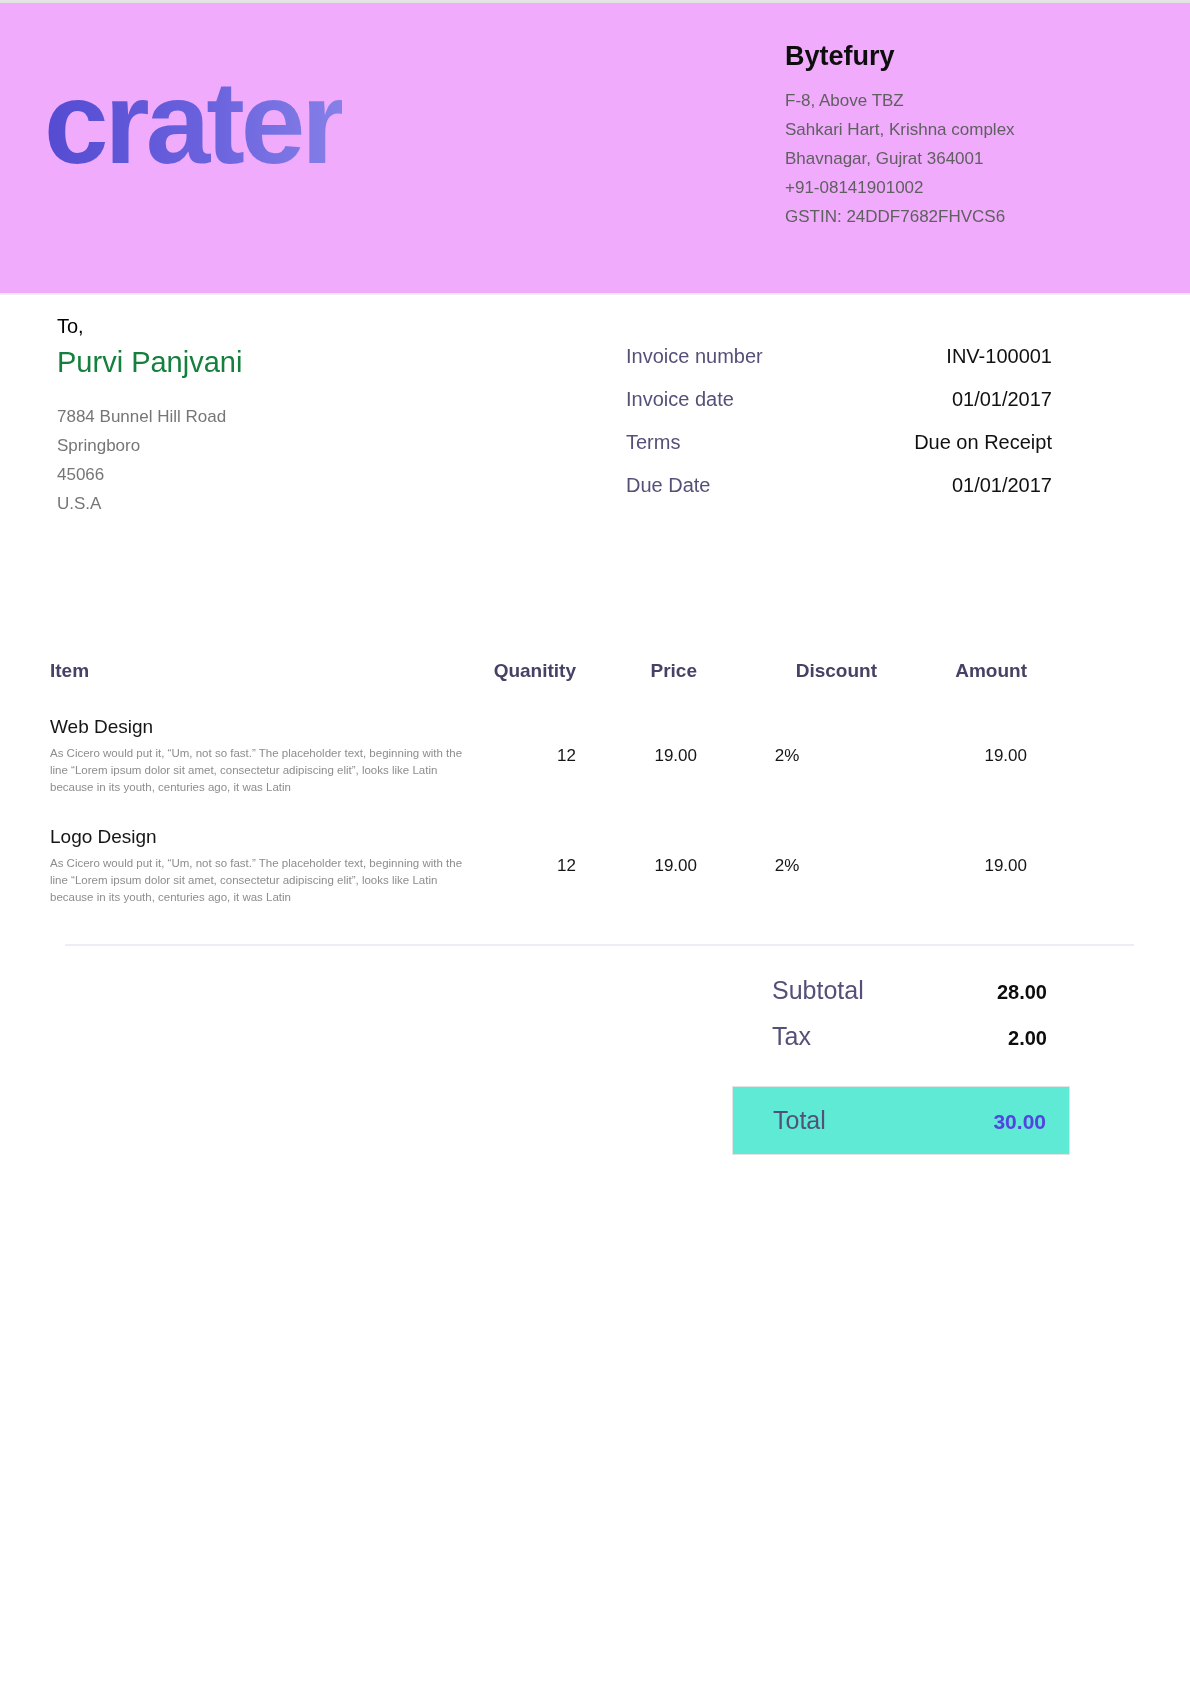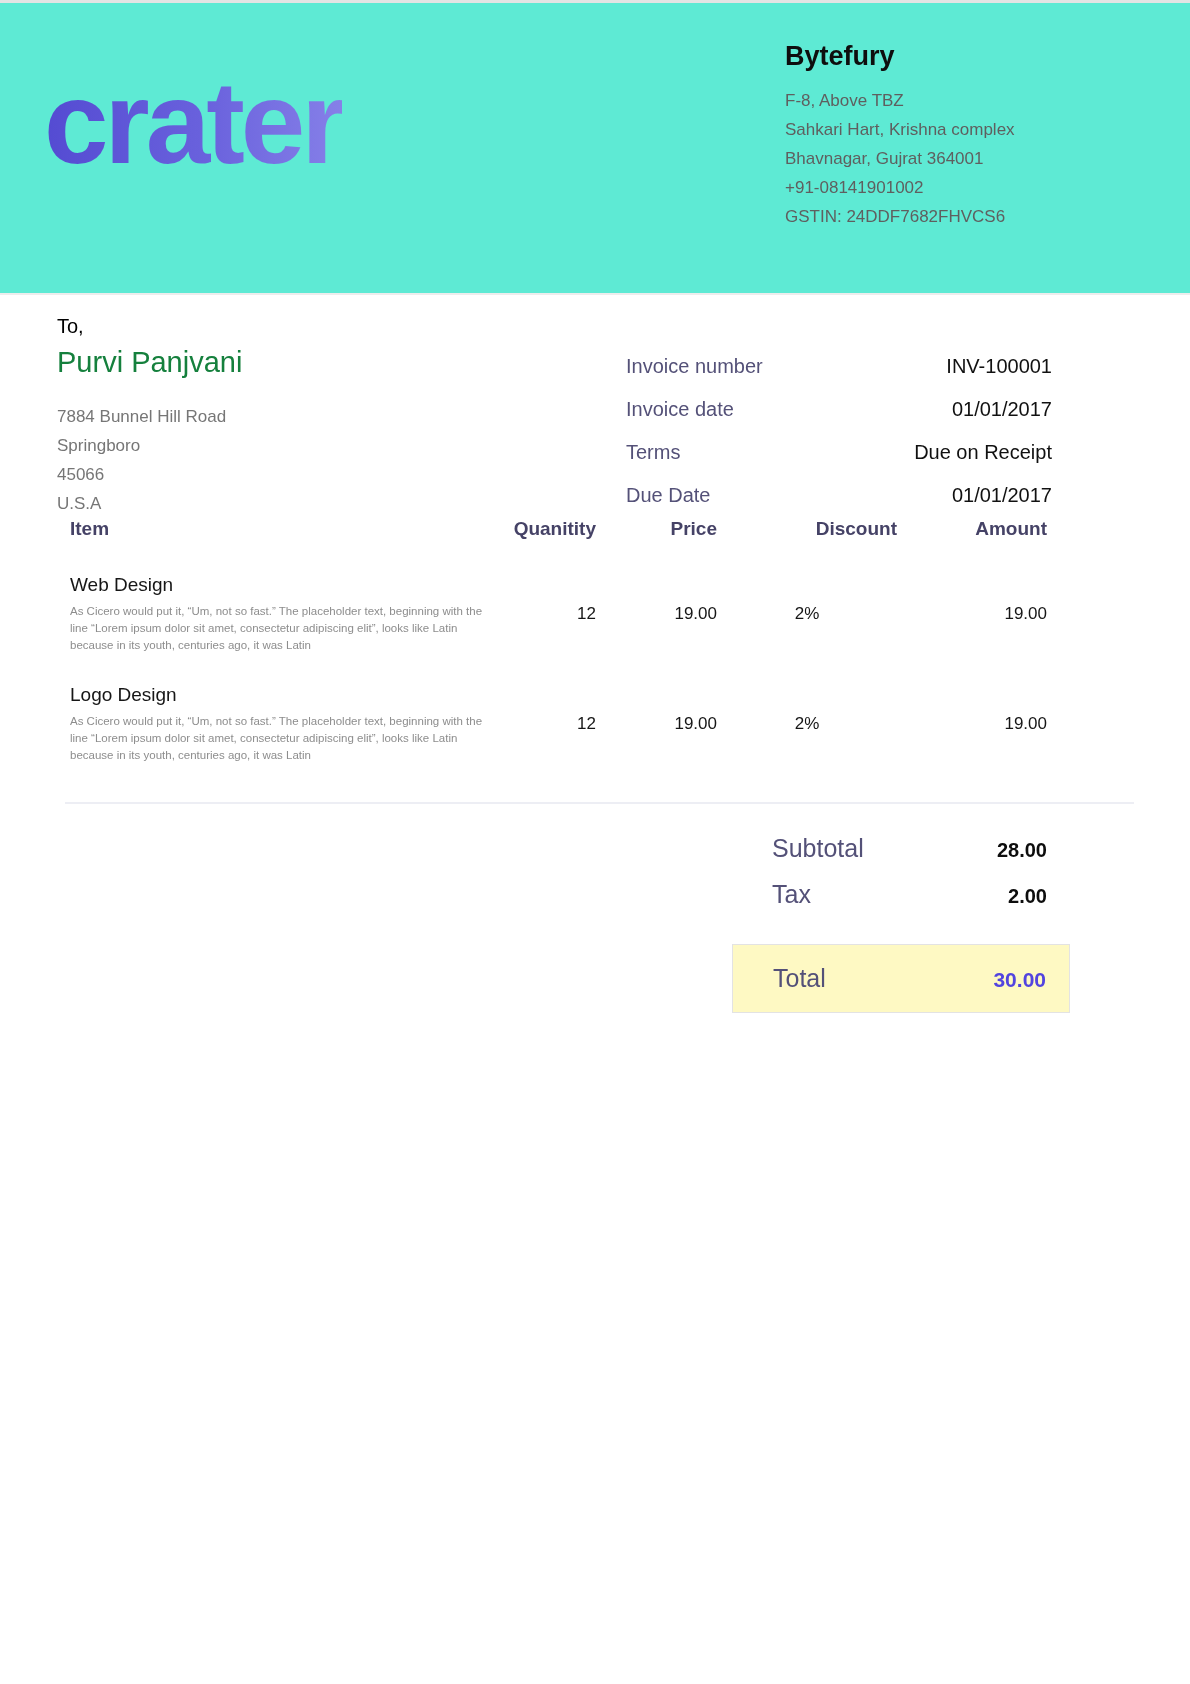--- a/index.html
+++ b/index.html
@@ -16,21 +16,21 @@
   }
   .top-strip {
     height: 3px;
     background: #e4e4e4;
   }
   
   .header {
     position: relative;
     height: 292px;
     border-bottom: 2px solid #ededed;
-    background: #5eead4;
+    background: #f0abfc;
   }
   .logo {
     position: absolute;
     left: 44px;
     top: 62px;
     font-size: 116px;
     font-weight: bold;
     letter-spacing: -4px;
     line-height: 1;
     background: linear-gradient(90deg, #544bd2 0%, #6a62dd 55%, #8680e8 100%);
@@ -64,28 +64,29 @@
   .bill-to-intro { font-size: 20px; color: #000000; }
   .bill-to-name { font-size: 29px; color: #15803d; margin: 8px 0 23px; }
   .bill-to-line { font-size: 17px; line-height: 29px; color: #767676; }
   .meta {
     width: 426px;
     margin-top: 30px;
   }
   .meta-row {
     display: flex;
     justify-content: space-between;
-    align-items: center;
+    align-items: flex-start;
     height: 43px;
   }
   .meta-label { font-size: 20px; color: #545178; }
   .meta-value { font-size: 20px; color: #111111; }
   
   .items {
-    padding: 0 0 0 70px;
+    margin-top: 142px;
+    padding: 0 0 0 50px;
   }
   .items-grid {
     display: grid;
     grid-template-columns: 440px 86px 121px 180px 150px;
     width: 977px;
   }
   .th {
     font-size: 19px;
     font-weight: bold;
     color: #454266;
@@ -119,21 +120,21 @@
     justify-content: space-between;
     align-items: baseline;
     padding: 0 23px 0 40px;
     height: 46px;
   }
   .totals-label { font-size: 25px; color: #545178; }
   .totals-value { font-size: 20px; font-weight: bold; color: #0d0d0d; }
   .total-box {
     margin-top: 18px;
     border: 1px solid #e3e3e3;
-    background: #fef9c3;
+    background: #5eead4;
     padding: 19px 23px 19px 40px;
     display: flex;
     justify-content: space-between;
     align-items: baseline;
   }
   .total-box .totals-value { color: #5244df; font-size: 21px; }
 </style>
 </head>
 <body>
 

